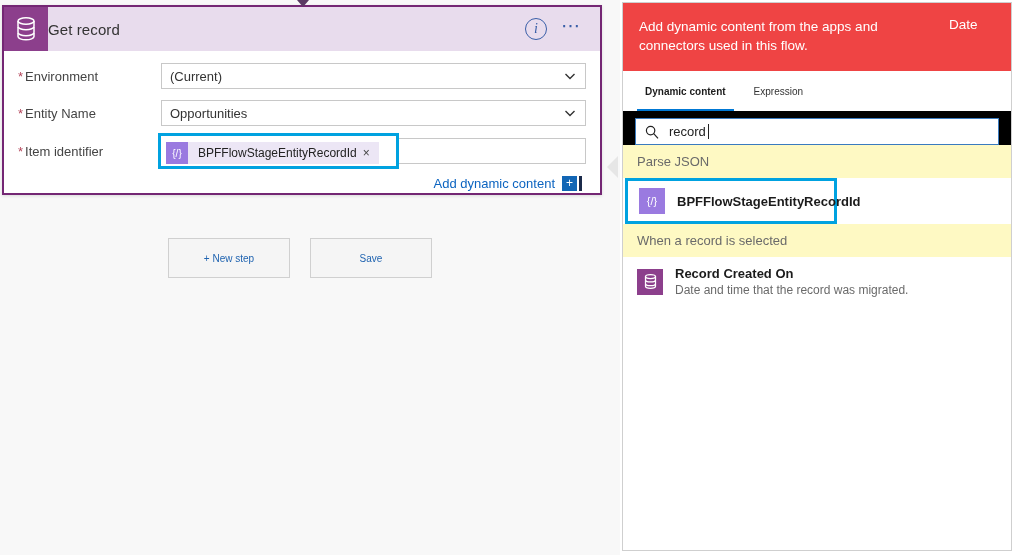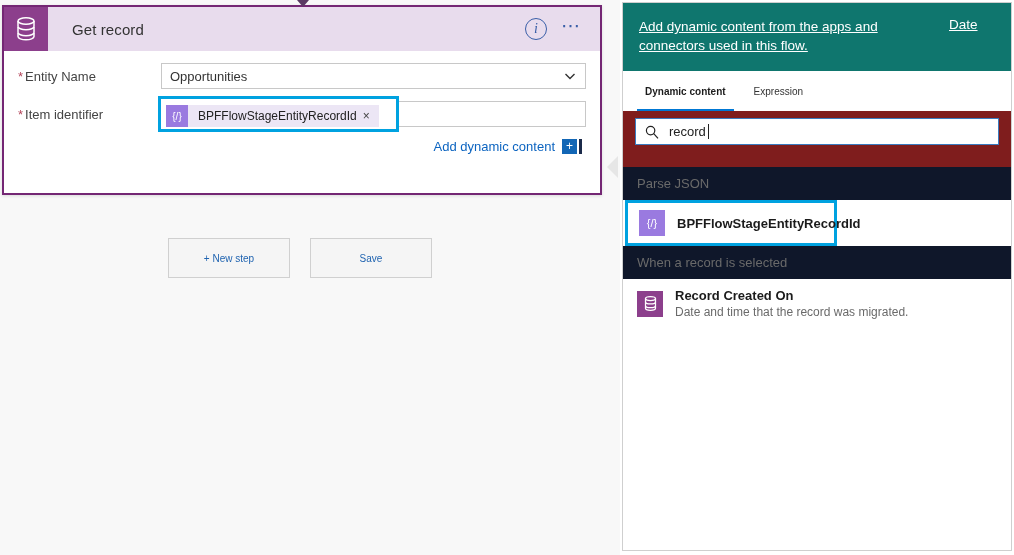--- a/index.html
+++ b/index.html
@@ -57,21 +57,21 @@
   }
   #card-icon-tile {
     width: 44px; height: 44px;
     background: #8c3f8c;
     display: flex;
     align-items: center;
     justify-content: center;
     flex: none;
   }
   #card-title {
-    margin-left: 24px;
+    margin-left: 0;
     font-size: 15px;
     color: #333333;
     letter-spacing: 0.1px;
   }
   #card-header-actions {
     margin-left: auto;
     display: flex;
     align-items: center;
     gap: 14px;
     padding-right: 18px;
@@ -262,26 +262,25 @@
   #panel-pointer {
     position: absolute;
     left: 607px; top: 156px;
     width: 0; height: 0;
     border-top: 11px solid transparent;
     border-bottom: 11px solid transparent;
     border-right: 11px solid #e6e6e6;
     z-index: 5;
   }
   #panel-header {
-    background: #0f766e;
+    background: #ef4444;
     color: #ffffff;
     padding: 14px 16px 16px 16px;
     display: flex;
     align-items: flex-start;
-    text-decoration: underline;
   }
   #panel-header-text {
     flex: 1;
     font-size: 13.5px;
     line-height: 19px;
     max-width: 300px;
   }
   #panel-hide-btn {
     font-size: 13.5px;
     color: #ffffff;
@@ -311,22 +310,22 @@
     color: #1b1b1b;
   }
   .panel-tab.active::after {
     content: "";
     position: absolute;
     left: 6px; right: 6px; bottom: 0;
     height: 2px;
     background: #0078d4;
   }
   #search-band {
-    background: #7f1d1d;
-    padding: 7px 12px 22px 12px;
+    background: #000000;
+    padding: 7px 12px 0 12px;
   }
   #search-box {
     height: 27px;
     background: #ffffff;
     border: 1px solid #3a7bbf;
     display: flex;
     align-items: center;
     padding: 0 9px;
     box-sizing: border-box;
     cursor: text;
@@ -342,21 +341,21 @@
     position: relative;
   }
   #search-value::after {
     content: "";
     position: absolute;
     right: -3px; top: 0;
     width: 1px; height: 15px;
     background: #222222;
   }
   .group-header {
-    background: #0f172a;
+    background: #fef9c3;
     padding: 9px 14px;
     font-size: 13px;
     color: #6a6a6a;
   }
   .dc-item {
     display: flex;
     align-items: center;
     padding: 9px 14px;
     background: #ffffff;
     cursor: pointer;
@@ -414,20 +413,33 @@
       </div>
       <div id="card-title">Get record</div>
       <div id="card-header-actions">
         <div class="info-circle">i</div>
         <div class="ellipsis-btn">⋯</div>
       </div>
     </div>
 
     <div id="card-body">
 
+      <div class="form-row">
+        <div class="field-label">
+          <span class="req-star">*</span><span>Environment</span>
+        </div>
+        <div class="field-control">
+          <div class="select-box">
+            <span class="select-value">(Current)</span>
+            <svg class="chevron" viewBox="0 0 14 14">
+              <polyline points="2.5,5 7,9.5 11.5,5" fill="none" stroke="#333333" stroke-width="1.4"></polyline>
+            </svg>
+          </div>
+        </div>
+      </div>
 
       <div class="form-row">
         <div class="field-label">
           <span class="req-star">*</span><span>Entity Name</span>
         </div>
         <div class="field-control">
           <div class="select-box">
             <span class="select-value">Opportunities</span>
             <svg class="chevron" viewBox="0 0 14 14">
               <polyline points="2.5,5 7,9.5 11.5,5" fill="none" stroke="#333333" stroke-width="1.4"></polyline>

